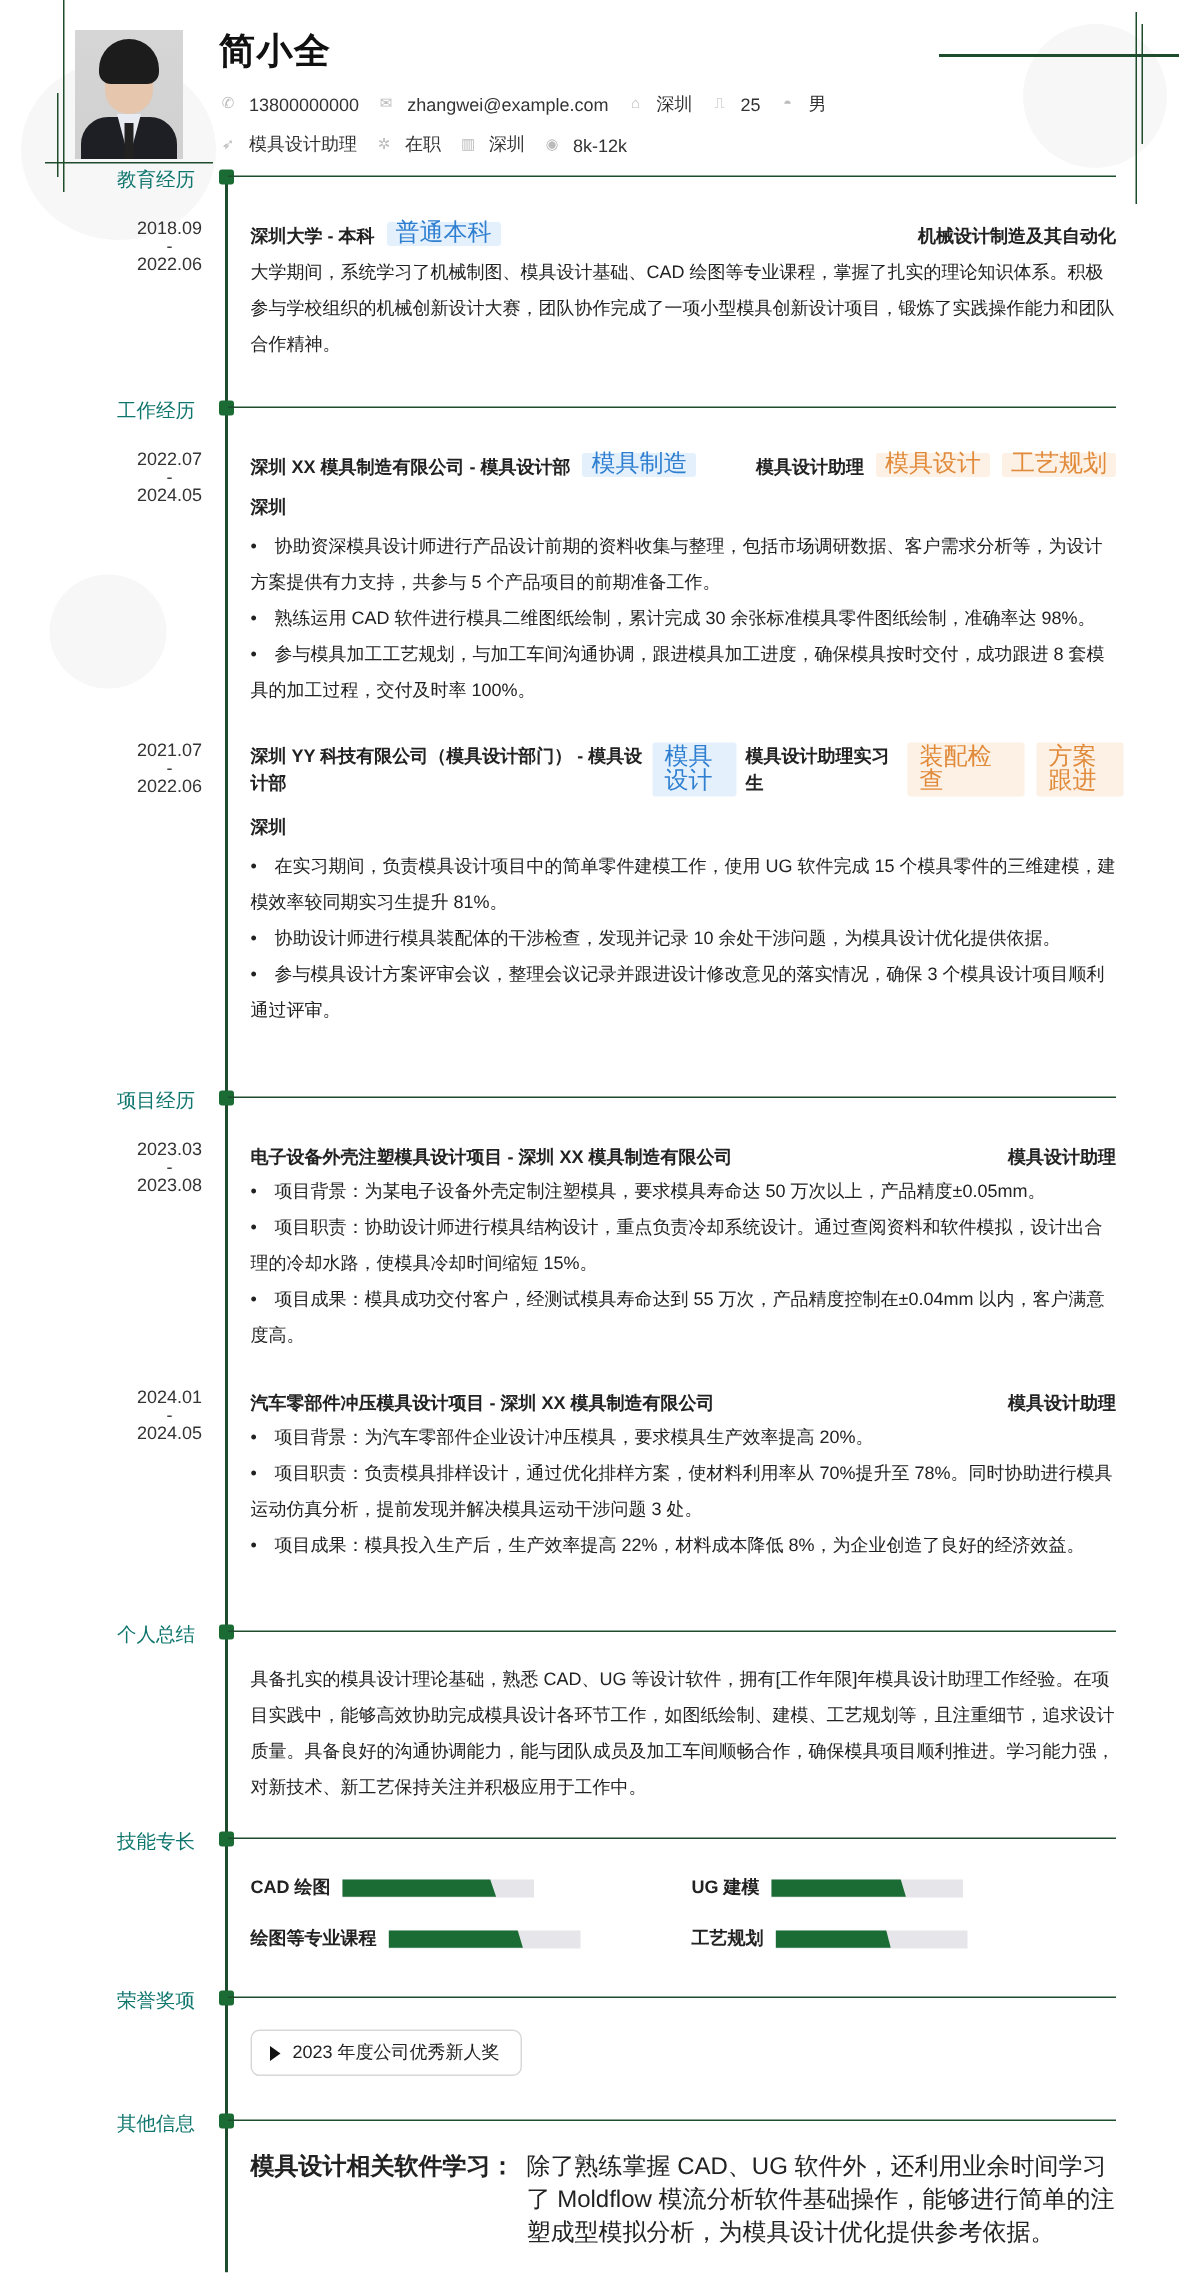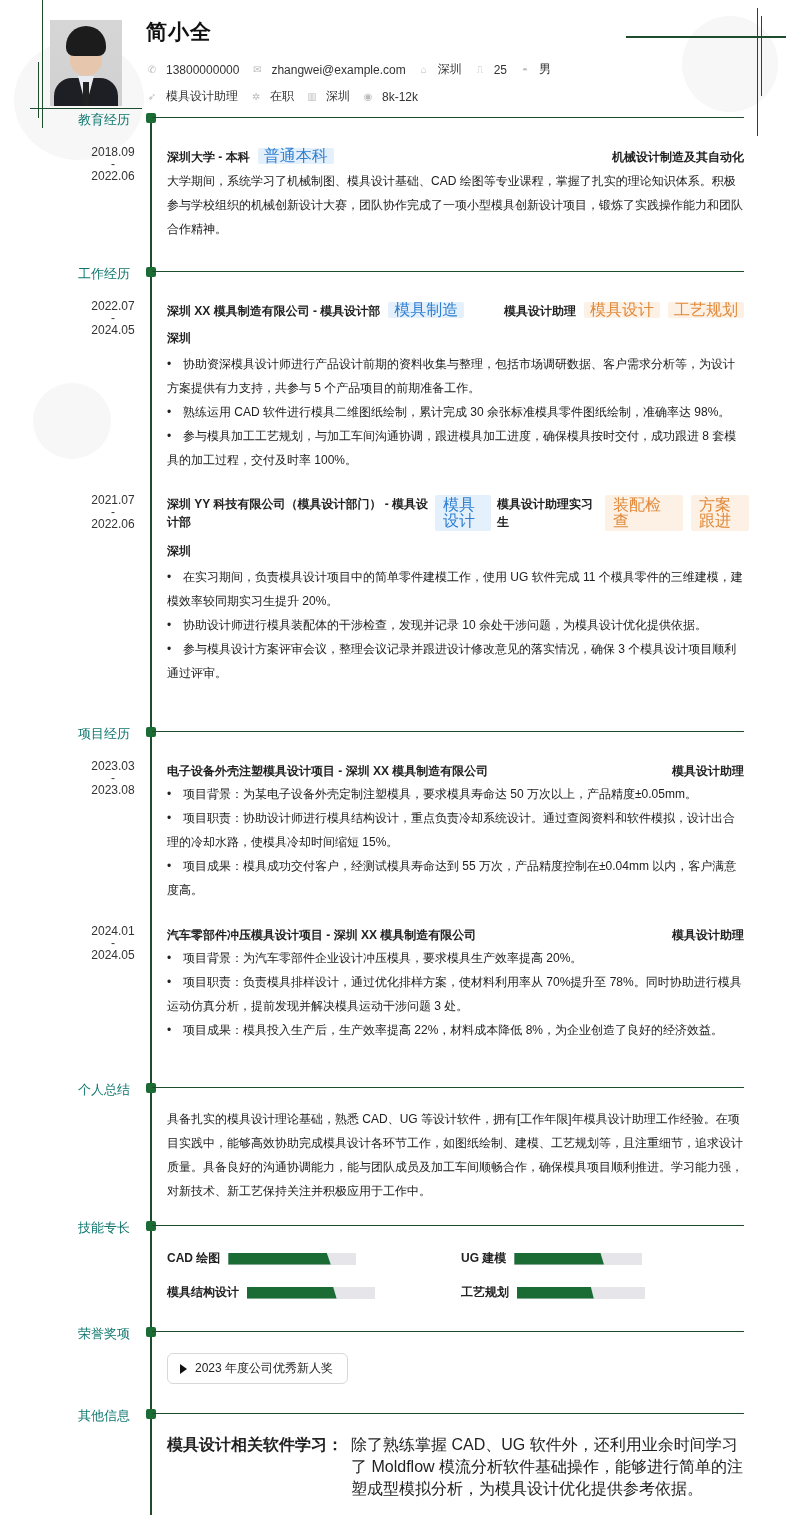--- a/index.html
+++ b/index.html
@@ -20,21 +20,21 @@
     position: absolute; left: 50px; top: 20px; width: 72px; height: 86px;
     background: linear-gradient(180deg, #d6d6d6 0%, #d0d0d0 100%);
     overflow: hidden;
   }
   .photo .hair { position: absolute; left: 16px; top: 6px; width: 40px; height: 30px; background: #1c1c1c; border-radius: 20px 20px 8px 8px; }
   .photo .face { position: absolute; left: 20px; top: 16px; width: 32px; height: 40px; background: #e6c6ad; border-radius: 14px 14px 16px 16px; }
   .photo .suit { position: absolute; left: 4px; top: 58px; width: 64px; height: 40px; background: #1e1f24; border-radius: 18px 18px 0 0; }
   .photo .shirt { position: absolute; left: 28px; top: 56px; width: 16px; height: 30px; background: #e8ecf2; clip-path: polygon(0 0, 100% 0, 50% 100%); }
   .photo .tie { position: absolute; left: 33px; top: 62px; width: 6px; height: 24px; background: #222; }
 
-  .name { position: absolute; left: 146px; top: 18px; font-size: 21px; font-weight: bold; color: #111; letter-spacing: 1px; }
+  .name { position: absolute; left: 146px; top: 18px; font-size: 24px; font-weight: bold; color: #111; letter-spacing: 1px; }
   .info-row { position: absolute; left: 146px; display: flex; align-items: center; font-size: 12px; color: #333; }
   .info-row .item { display: flex; align-items: center; margin-right: 12px; }
   .info-row .ico { display: inline-block; width: 12px; height: 12px; margin-right: 8px; color: #bbb; font-size: 10px; line-height: 12px; text-align: center; }
   .row1 { top: 61px; }
   .row2 { top: 88px; }
 
   
   .timeline { position: absolute; left: 150px; top: 117px; width: 2px; height: 1398px; background: #1e4d2e; }
   .section-title { position: absolute; left: 60px; width: 70px; text-align: right; font-size: 13px; color: #0f766e; font-weight: normal; }
   .section-dot { position: absolute; left: 146px; width: 10px; height: 10px; background: #1a6b34; border-radius: 2px; }
@@ -198,21 +198,21 @@
       </div>
     <div class="hdr-right">
       <span class="tag blue" style="width:56px;margin-left:0;margin-right:6px;line-height:16px;padding:2px 8px;">模具设计</span>
       <span style="width:100px;">模具设计助理实习生</span>
       <span class="tag orange" style="width:78px;padding:2px 8px;">装配检查</span>
       <span class="tag orange" style="width:58px;padding:2px 8px;">方案跟进</span>
     </div>
   </div>
   <div class="loc" style="margin-top:8px;">深圳</div>
   <ul class="bullets">
-    <li>在实习期间，负责模具设计项目中的简单零件建模工作，使用 UG 软件完成 11 个模具零件的三维建模，建模效率较同期实习生提升 20%。</li>
+    <li>在实习期间，负责模具设计项目中的简单零件建模工作，使用 UG 软件完成 15 个模具零件的三维建模，建模效率较同期实习生提升 81%。</li>
     <li>协助设计师进行模具装配体的干涉检查，发现并记录 10 余处干涉问题，为模具设计优化提供依据。</li>
     <li>参与模具设计方案评审会议，整理会议记录并跟进设计修改意见的落实情况，确保 3 个模具设计项目顺利通过评审。</li>
   </ul>
 </div>
 
 <div class="section-title" style="top:725px;">项目经历</div>
 <div class="section-dot" style="top:727px;"></div>
 <div class="section-line" style="top:731px;"></div>
 
 <div class="date" style="top:760px;">
@@ -272,21 +272,21 @@
       <div class="fill" style="width:80%;"></div>
     </div>
 </div>
 <div class="skill" style="left:461px;top:1250px;">
   <span>UG 建模</span>
   <div class="bar">
       <div class="fill" style="width:70%;"></div>
     </div>
 </div>
 <div class="skill" style="left:167px;top:1284px;">
-  <span>模具结构设计</span>
+  <span>绘图等专业课程</span>
   <div class="bar">
       <div class="fill" style="width:70%;"></div>
     </div>
 </div>
 <div class="skill" style="left:461px;top:1284px;">
   <span>工艺规划</span>
   <div class="bar">
       <div class="fill" style="width:60%;"></div>
     </div>
 </div>

